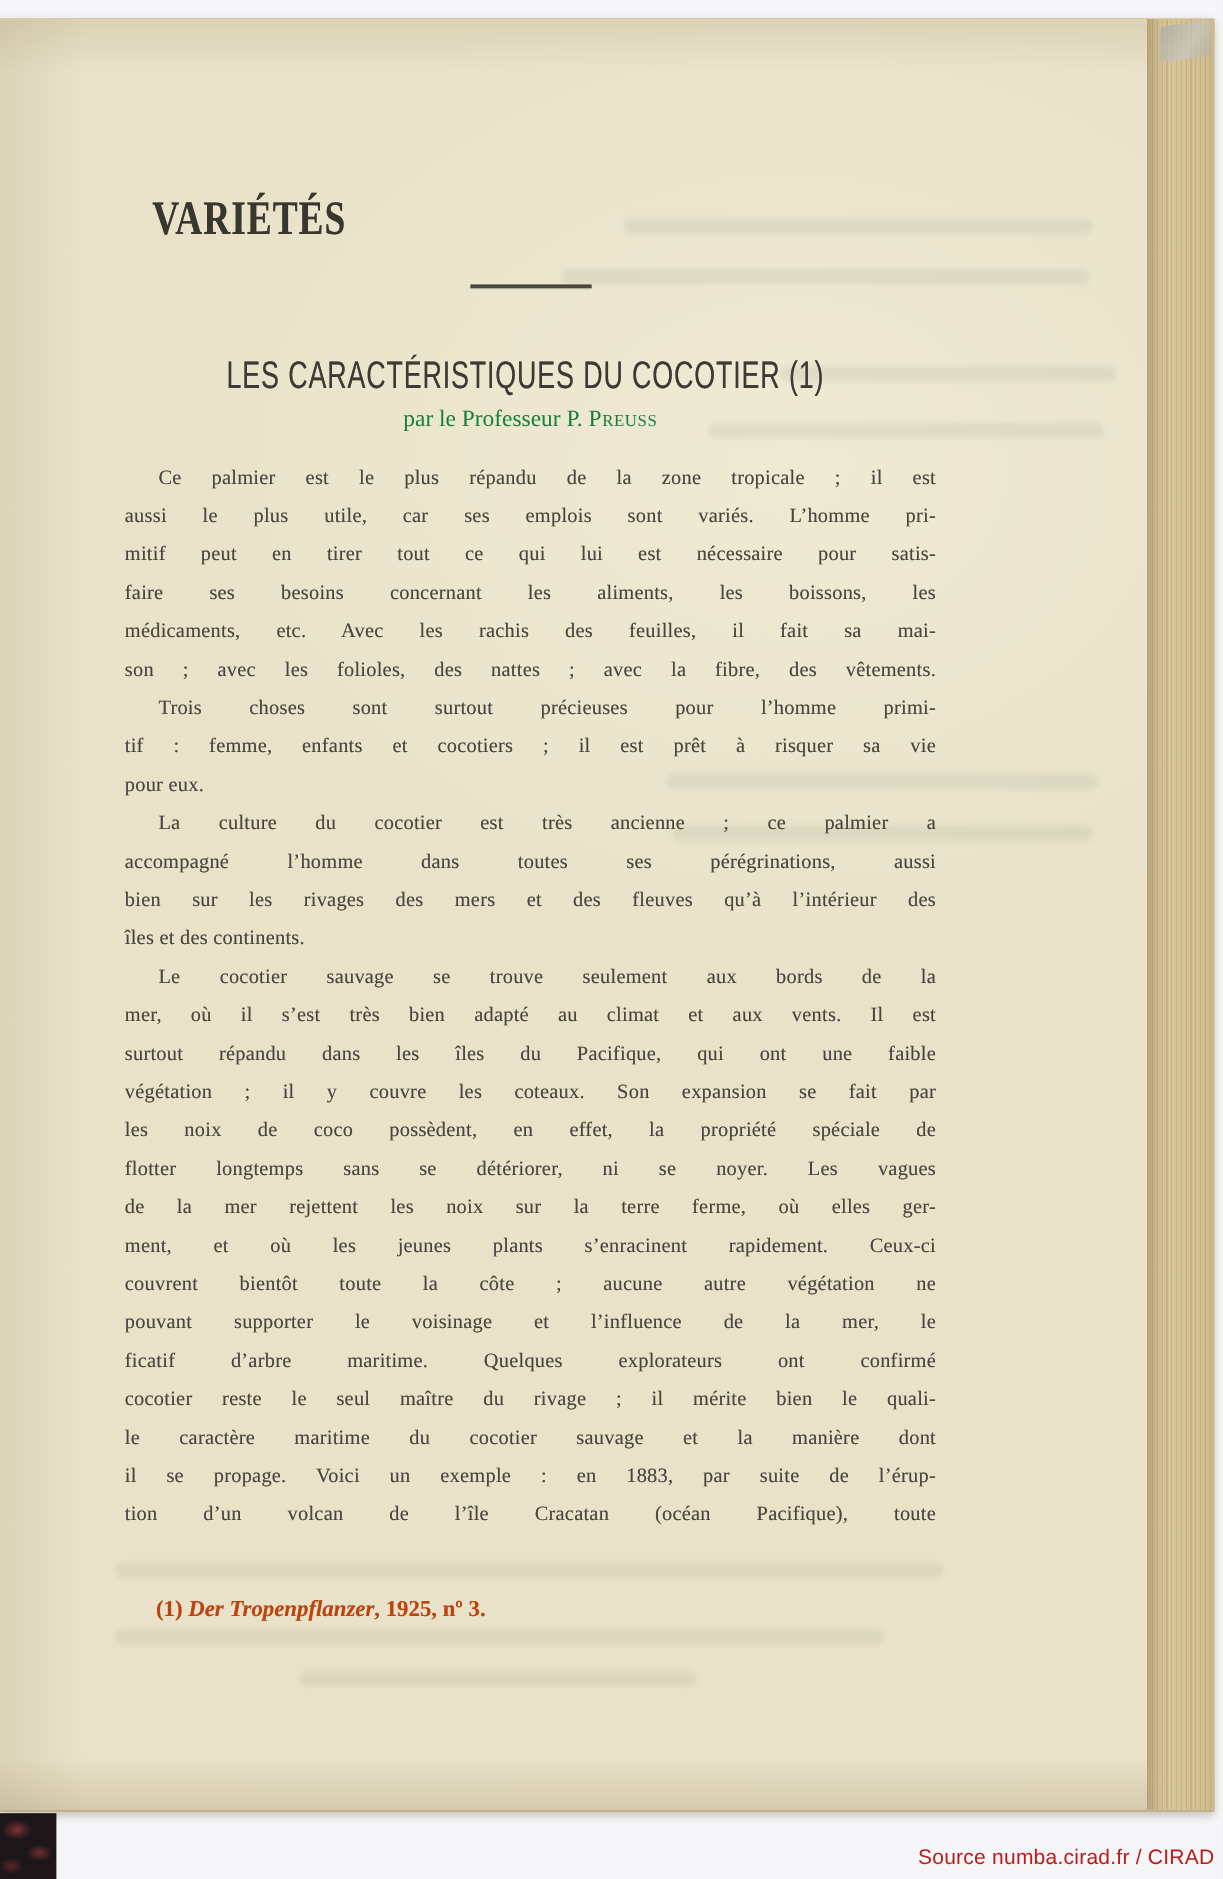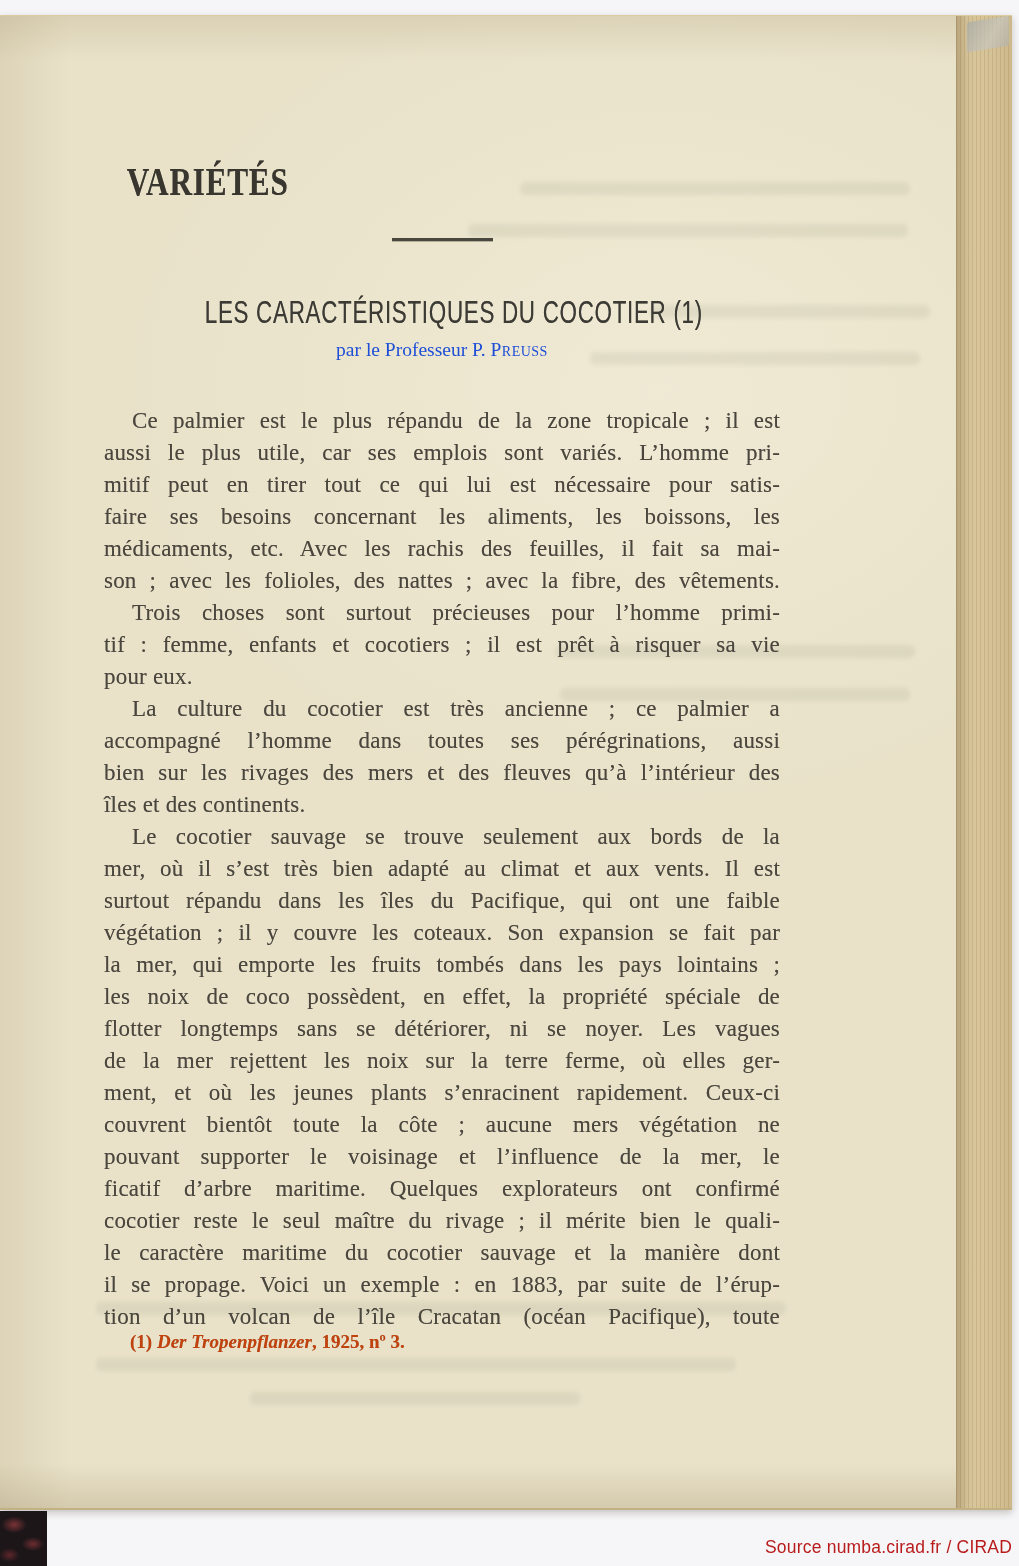--- a/index.html
+++ b/index.html
@@ -68,40 +68,39 @@
     text-shadow:0 0 .5px rgba(56,54,47,.6);
   }
   .title-rule{
     position:absolute;left:104px;width:676px;top:227px;text-align:center;
   }
   .title-rule > span{
     display:inline-block;width:101px;height:3px;background:#4a473f;
     box-shadow:0 1px 0 rgba(74,71,63,.35);
   }
   .article-heading{
-    position:absolute;left:52px;width:804px;top:295px;text-align:center;
+    position:absolute;left:36px;width:804px;top:295px;text-align:center;
     font-family:"Liberation Sans", sans-serif;
   }
   .article-heading > span{
     display:inline-block;font-size:32px;line-height:34px;font-weight:400;
     letter-spacing:1px;color:#3c3a34;transform:scaleX(0.70);
     text-shadow:0 0 .4px rgba(60,58,52,.55);
   }
   .byline{
     position:absolute;left:104px;width:676px;top:338px;text-align:center;
-    font-size:19.5px;line-height:24px;color:#1d4ed8;
+    font-size:19.5px;line-height:24px;color:#15803d;
   }
   .byline .smallcaps{font-variant:small-caps;letter-spacing:.5px;}
 
   .body-text{
     position:absolute;left:104px;top:382px;width:676px;
-    font-size:23px;line-height:32px;color:#4a463e;
+    font-size:17px;line-height:32px;color:#4a463e;
     letter-spacing:.2px;
     text-shadow:0 0 .4px rgba(74,70,62,.45);
-    margin-top:23px;
   }
   .bl{text-align:justify;text-align-last:justify;height:32px;white-space:nowrap;}
   .bl{white-space:normal;}
   .bl.first{text-indent:28px;}
   .bl.short{text-align-last:left;}
 
   .footnote{
     position:absolute;left:130px;top:1330px;width:650px;
     font-size:19px;line-height:24px;color:#c2410c;
     text-shadow:0 0 .4px rgba(72,68,60,.4);
@@ -165,26 +164,25 @@
 
       <div class="bl first">La culture du cocotier est très ancienne ; ce palmier a</div>
       <div class="bl">accompagné l’homme dans toutes ses pérégrinations, aussi</div>
       <div class="bl">bien sur les rivages des mers et des fleuves qu’à l’intérieur des</div>
       <div class="bl short">îles et des continents.</div>
 
       <div class="bl first">Le cocotier sauvage se trouve seulement aux bords de la</div>
       <div class="bl">mer, où il s’est très bien adapté au climat et aux vents. Il est</div>
       <div class="bl">surtout répandu dans les îles du Pacifique, qui ont une faible</div>
       <div class="bl">végétation ; il y couvre les coteaux. Son expansion se fait par</div>
-      <div class="bl">la mer, qui emporte les fruits tombés dans les pays lointains ;</div>
       <div class="bl">les noix de coco possèdent, en effet, la propriété spéciale de</div>
       <div class="bl">flotter longtemps sans se détériorer, ni se noyer. Les vagues</div>
       <div class="bl">de la mer rejettent les noix sur la terre ferme, où elles ger-</div>
       <div class="bl">ment, et où les jeunes plants s’enracinent rapidement. Ceux-ci</div>
-      <div class="bl">couvrent bientôt toute la côte ; aucune mers végétation ne</div>
+      <div class="bl">couvrent bientôt toute la côte ; aucune autre végétation ne</div>
       <div class="bl">pouvant supporter le voisinage et l’influence de la mer, le</div>
       <div class="bl">ficatif d’arbre maritime. Quelques explorateurs ont confirmé</div>
       <div class="bl">cocotier reste le seul maître du rivage ; il mérite bien le quali-</div>
       <div class="bl">le caractère maritime du cocotier sauvage et la manière dont</div>
       <div class="bl">il se propage. Voici un exemple : en 1883, par suite de l’érup-</div>
       <div class="bl">tion d’un volcan de l’île Cracatan (océan Pacifique), toute</div>
     </div>
 
     <div class="footnote"><span>(1) </span><span class="work">Der Tropenpflanzer</span><span>, 1925, nº 3.</span></div>
 

